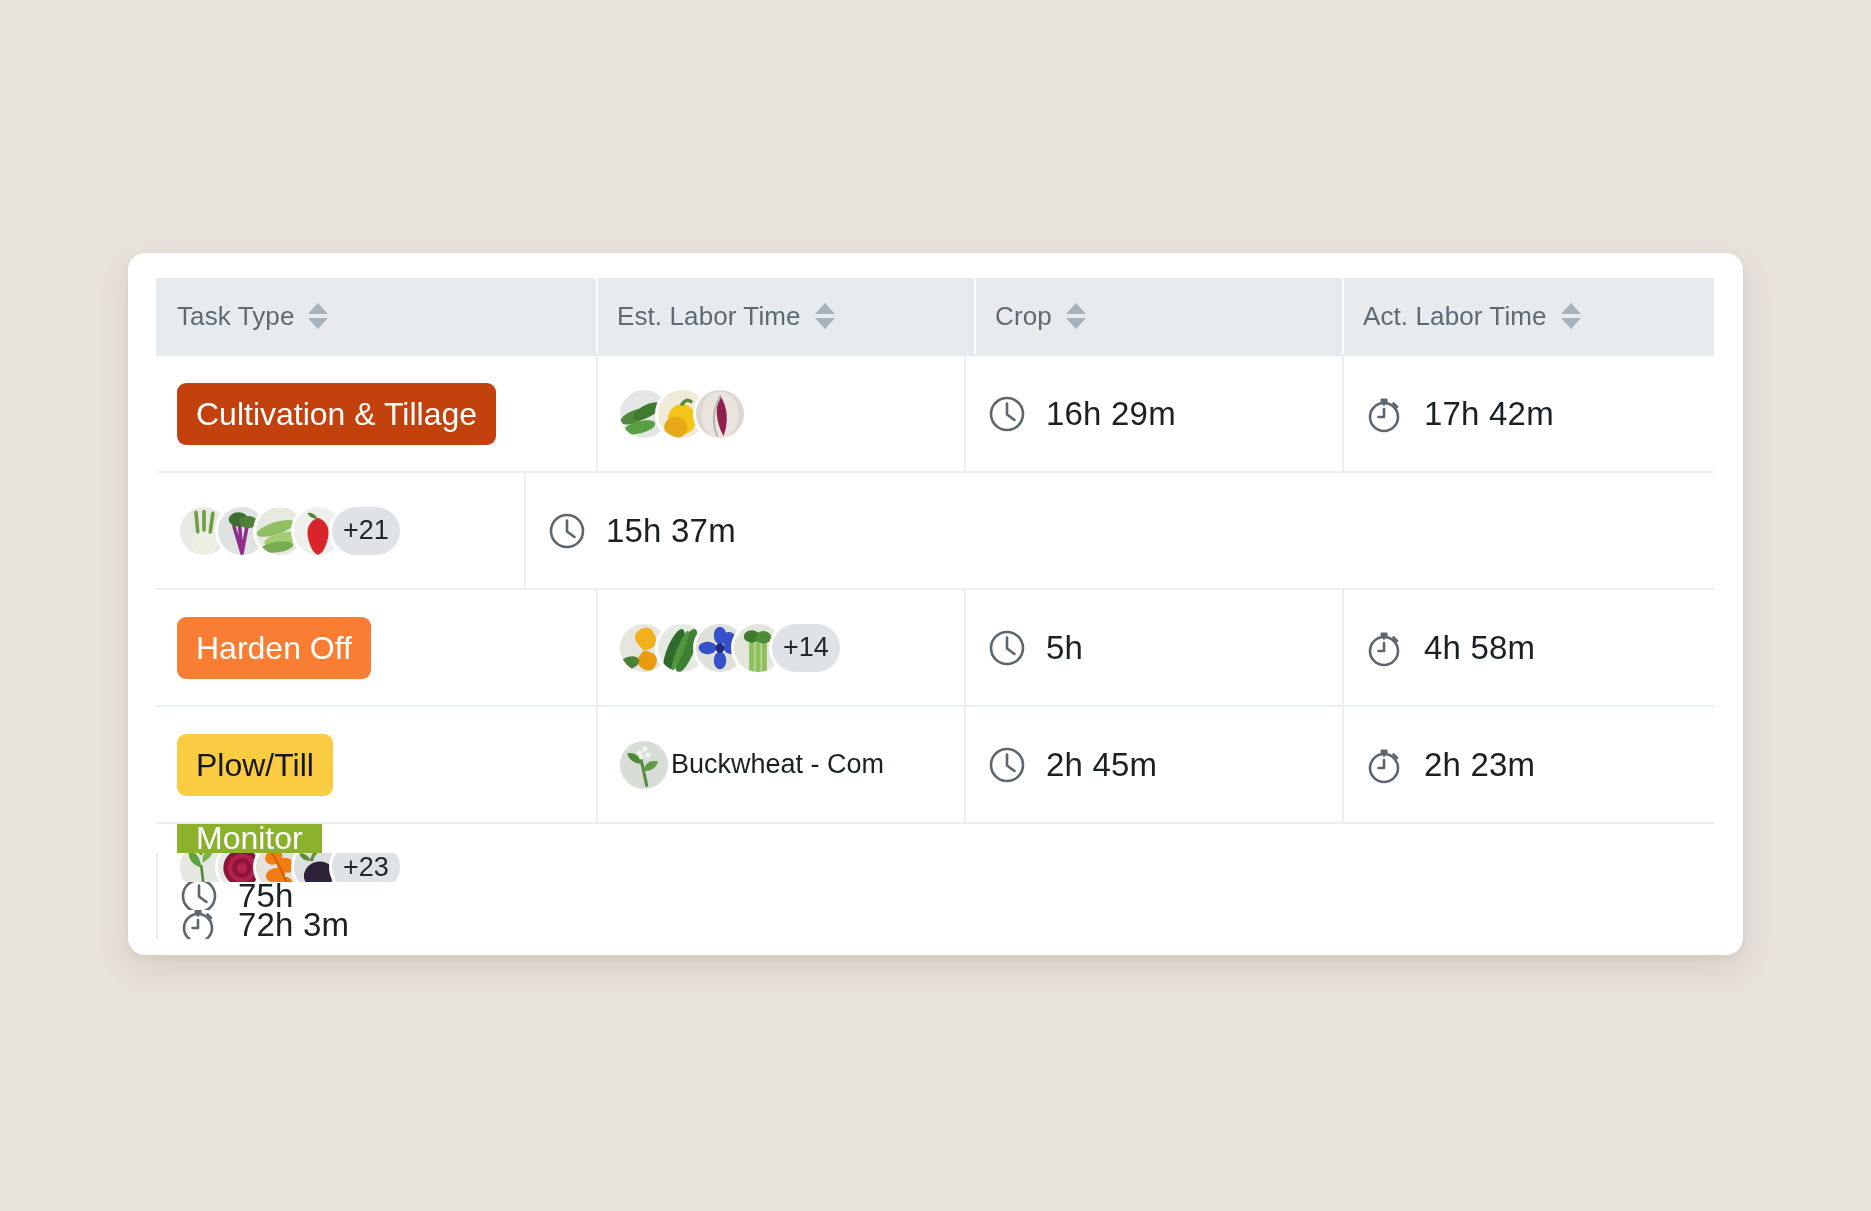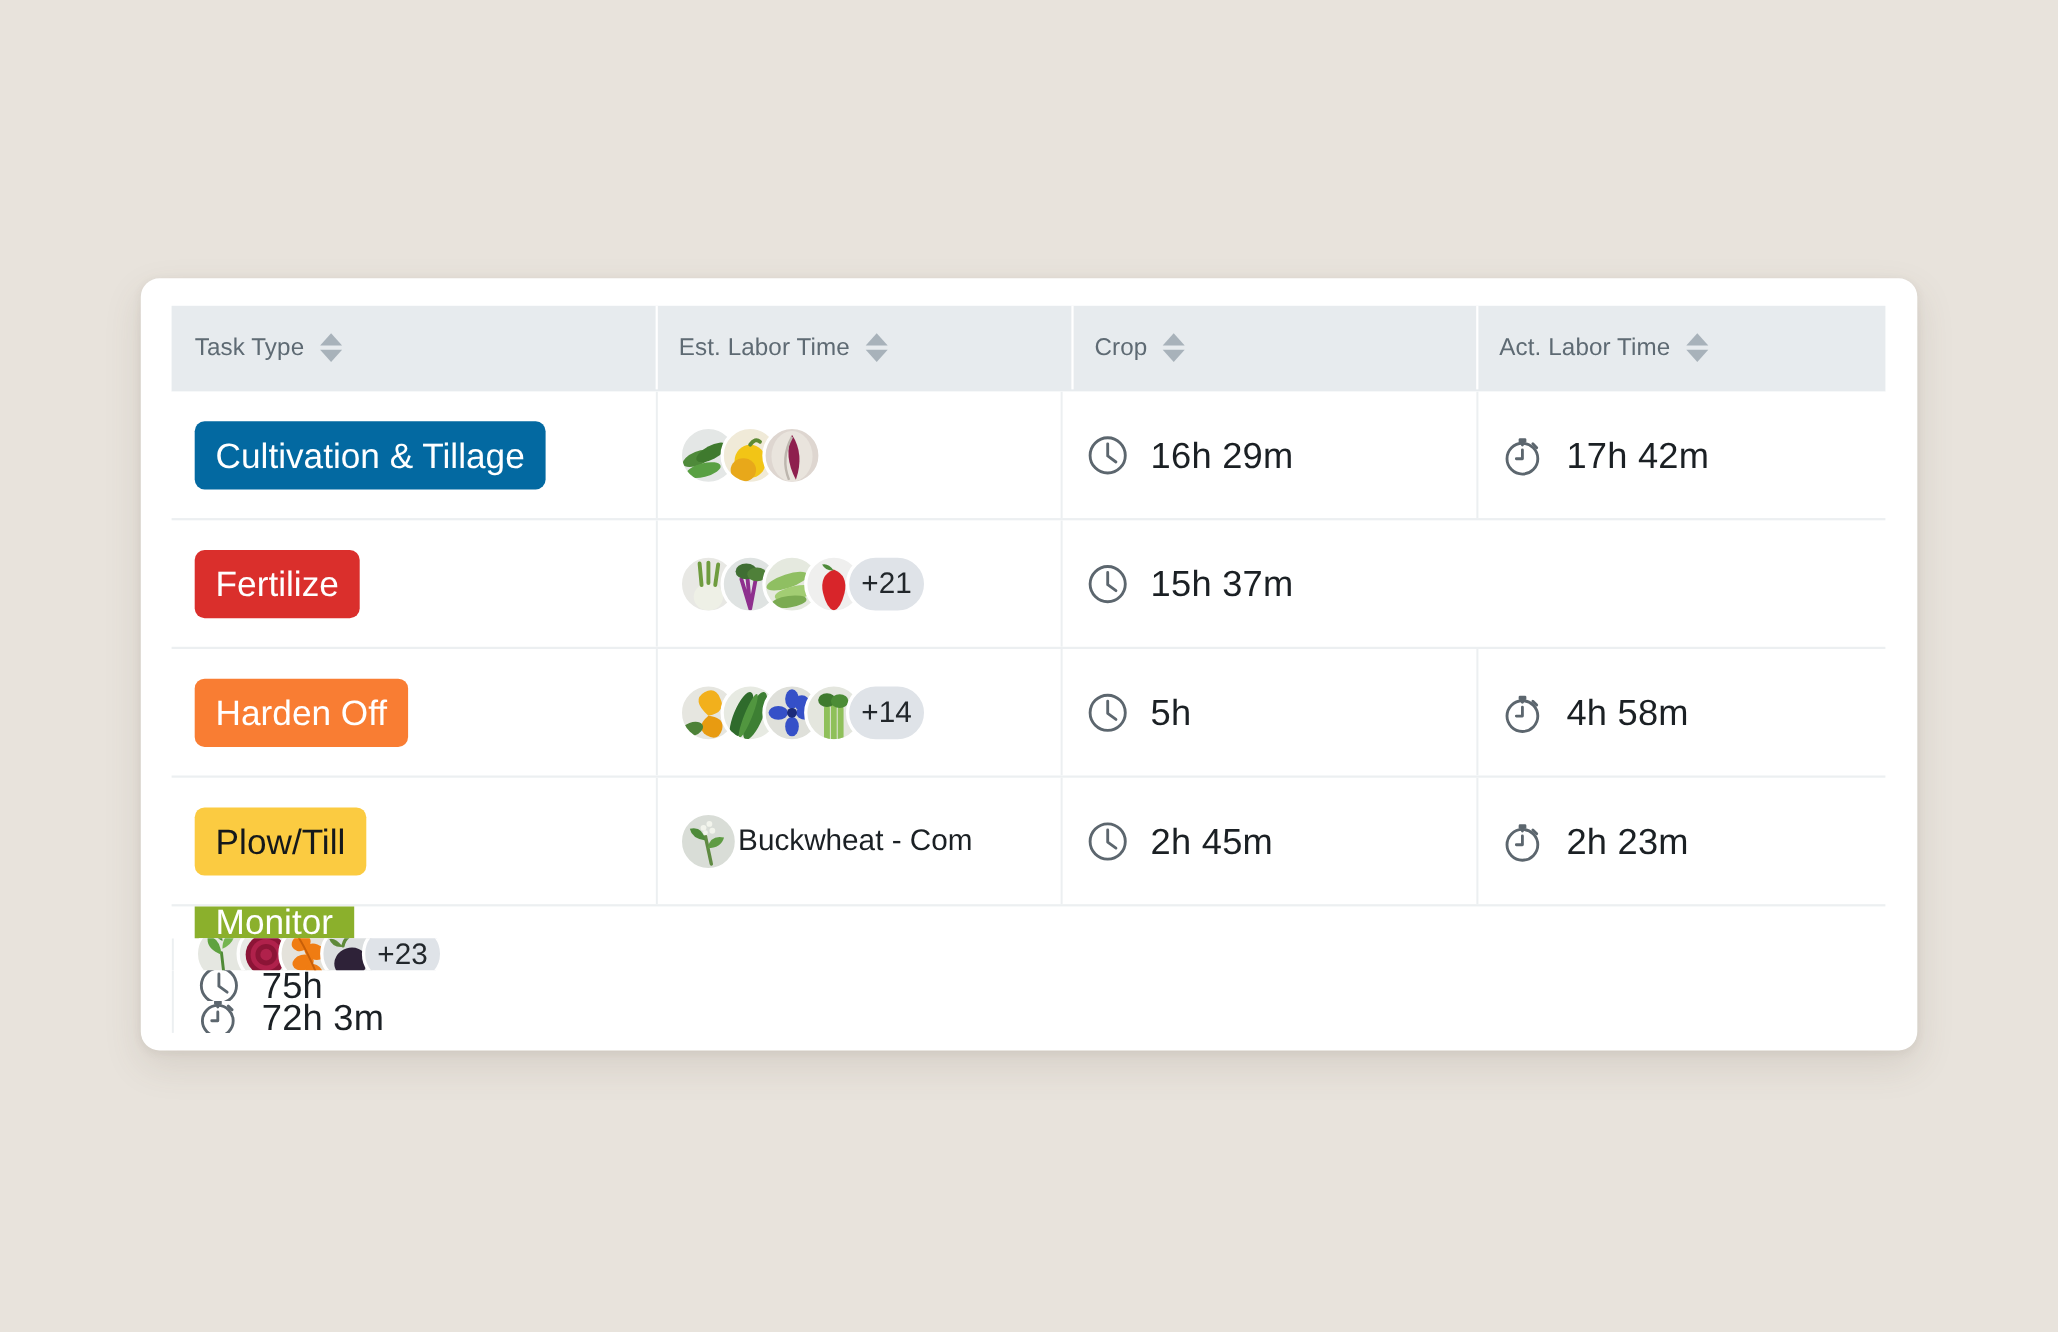--- a/index.html
+++ b/index.html
@@ -45,21 +45,21 @@
     background: #e7ebee;
     height: 78px;
   }
   .th {
     display: flex;
     align-items: center;
     height: 76px;
     box-sizing: border-box;
     padding-left: 21px;
     color: #5e6a73;
-    font-size: 22px;
+    font-size: 26px;
     letter-spacing: 0.1px;
     white-space: nowrap;
     position: relative;
   }
   .th + .th::before {
     content: "";
     position: absolute;
     left: 0;
     top: 0;
     bottom: 0;
@@ -238,21 +238,21 @@
           <span class="sort-icon">
               <i class="up"></i>
               <i class="dn"></i>
             </span>
         </div>
       </div>
 
       <div class="tbody" id="tbody">
           <div class="tr">
             <div class="td c1">
-              <span class="badge" style="background: #0369a1; color: rgb(255, 255, 255);">Cultivation &amp; Tillage</span>
+              <span class="badge" style="background: #c2410c; color: rgb(255, 255, 255);">Cultivation &amp; Tillage</span>
             </div>
             <div class="td c2">
               <div class="avatars">
                 <div class="avatar" style="background: rgb(228, 231, 230);">
                   <svg viewBox="0 0 54 54">
                     <ellipse cx="16" cy="30" rx="16" ry="7" fill="#4e8a3a" transform="rotate(-22 16 30)"></ellipse>
                     <ellipse cx="30" cy="24" rx="17" ry="7" fill="#3f7a2e" transform="rotate(-28 30 24)"></ellipse>
                     <ellipse cx="22" cy="42" rx="18" ry="7" fill="#59a043" transform="rotate(-14 22 42)"></ellipse>
                   </svg>
                 </div>
@@ -288,23 +288,20 @@
                   <path d="M21 17 L21 25 L15.5 25" stroke-linecap="round" stroke-linejoin="round"></path>
                   <rect x="17.6" y="6.4" width="7" height="4" rx="1.2" fill="#5c666e" stroke="none"></rect>
                   <path d="M21 10.5 L21 12.5" stroke-linecap="round"></path>
                   <path d="M30.5 11.5 L34 15" stroke-linecap="round"></path>
                 </svg>
               </span>
               <span class="time-text">17h 42m</span>
             </div>
           </div>
           <div class="tr">
-            <div class="td c1">
-              <span class="badge" style="background: rgb(218, 47, 44); color: rgb(255, 255, 255);">Fertilize</span>
-            </div>
             <div class="td c2">
               <div class="avatars">
                 <div class="avatar" style="background: rgb(232, 232, 228);">
                   <svg viewBox="0 0 54 54">
                     <ellipse cx="27" cy="40" rx="15" ry="14" fill="#eef0e6"></ellipse>
                     <path d="M20 28 L18 6 M27 26 L27 5 M34 28 L37 7" stroke="#6f9c3f" stroke-width="4" stroke-linecap="round"></path>
                   </svg>
                 </div>
                 <div class="avatar" style="background: rgb(223, 227, 226);">
                   <svg viewBox="0 0 54 54">

